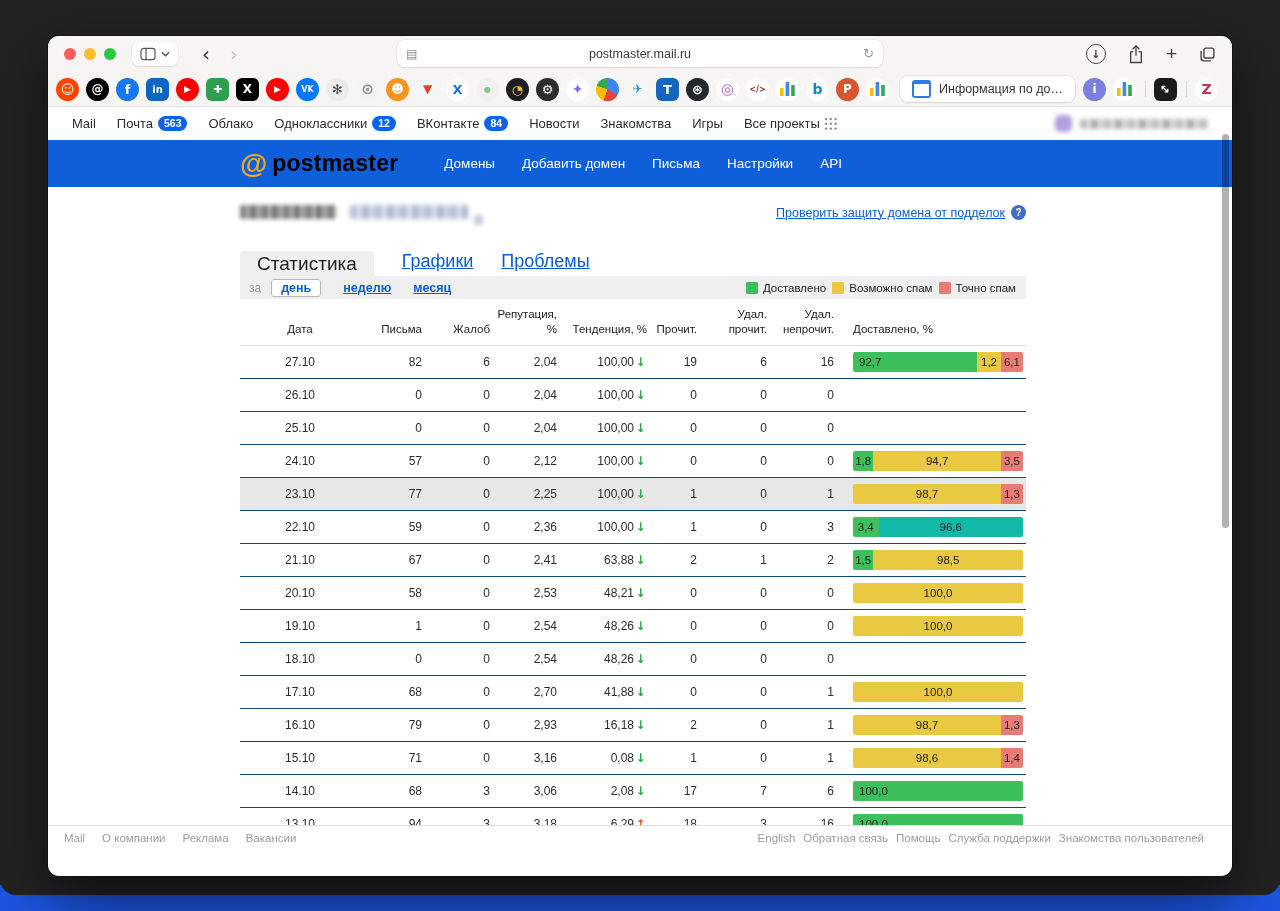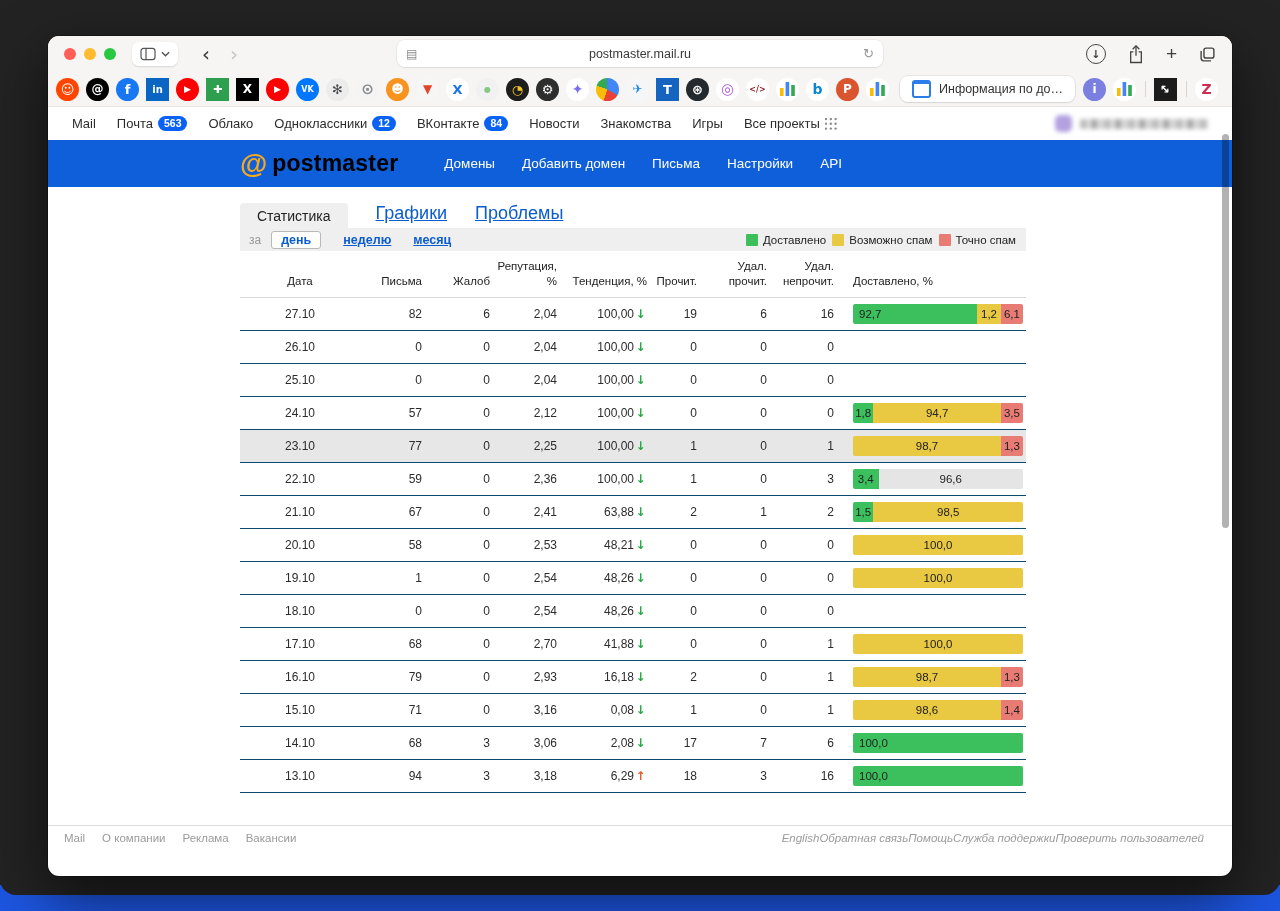--- a/index.html
+++ b/index.html
@@ -32,21 +32,21 @@
   .urlbar .pageico{position:absolute;left:9px;color:#8a8a8a;font-size:12px;}
   .urlbar .url{font-size:12.5px;color:#3a3a3a;}
   .urlbar .reload{position:absolute;right:9px;color:#9a9a9a;font-size:13px;font-family:"DejaVu Sans",sans-serif;}
   .tb-right{margin-left:auto;display:flex;align-items:center;gap:22px;color:#3e3e3e;}
   .dl-circle{width:18px;height:18px;border:1.6px solid #464646;border-radius:50%;display:flex;align-items:center;justify-content:center;font-size:11px;font-weight:700;font-family:"DejaVu Sans",sans-serif;}
   .plus{font-size:19px;color:#3e3e3e;font-weight:400;}
 
   
   .bmbar{height:34px;background:#f6f5f4;display:flex;align-items:center;padding:0 10px 0 8px;flex:none;border-bottom:1px solid #e6e4e2;}
   .bm-ico{width:23px;height:23px;border-radius:50%;flex:none;display:flex;align-items:center;justify-content:center;font-size:12px;font-weight:700;margin-right:7px;color:#fff;font-family:"DejaVu Sans",sans-serif;overflow:hidden;}
-  .bm-ico.sq{border-radius:0;}
+  .bm-ico.sq{border-radius:6px;}
   .bm-div{width:1px;height:16px;background:#d8d6d4;margin:0 8px 0 2px;flex:none;}
   .tabpill{height:26px;background:#fff;border-radius:8px;display:flex;align-items:center;gap:8px;padding:0 12px;margin:0 8px 0 4px;box-shadow:0 0 0 1px rgba(0,0,0,.06),0 1px 2px rgba(0,0,0,.08);flex:none;}
   .tabpill .winico{width:15px;height:12px;border:2px solid #2b7de9;border-top-width:4px;border-radius:3px;}
   .tabpill .lbl{font-size:12.5px;color:#333;white-space:nowrap;}
 
   
   .mrnav{height:33px;background:#fff;display:flex;align-items:center;padding:0 24px;flex:none;}
   .mr-item{display:flex;align-items:center;gap:5px;margin-right:21px;font-size:13px;color:#2c2c2c;cursor:pointer;white-space:nowrap;}
   .mr-badge{background:#0a62f5;color:#fff;font-size:10.5px;font-weight:700;border-radius:9px;padding:1.5px 6px;line-height:1.2;}
   .mr-user{margin-left:auto;display:flex;align-items:center;gap:8px;}
@@ -66,21 +66,21 @@
   .domain-row{margin-top:18px;height:30px;display:flex;align-items:flex-start;}
   .blur-dom1{width:96px;height:14px;border-radius:2px;filter:blur(2px);background:repeating-linear-gradient(90deg,#7e7e7e 0 6px,#b5b5b5 6px 10px,#6f6f6f 10px 15px,#a3a3a3 15px 22px);}
   .blur-dom2{width:118px;height:14px;border-radius:2px;margin-left:14px;filter:blur(2.5px);background:repeating-linear-gradient(90deg,#b4bfd3 0 7px,#e0e7f2 7px 12px,#a6b4ca 12px 18px,#ccd6e6 18px 25px);}
   .blur-dom3{width:9px;height:10px;margin-left:6px;border-radius:2px;filter:blur(2px);background:#c3cddd;align-self:center;}
   .protect{margin-left:auto;display:flex;align-items:center;gap:6px;}
   a.link, .link{color:#0b5cce;text-decoration:underline;cursor:pointer;}
   .protect .link{font-size:12.5px;}
   .qmark{width:15px;height:15px;border-radius:50%;background:#3f6cc9;color:#fff;font-size:10px;font-weight:700;display:flex;align-items:center;justify-content:center;}
 
   .tabs-row{margin-top:16px;display:flex;align-items:flex-end;height:25px;}
-  .tab-active{background:#efefef;border-radius:4px 4px 0 0;padding:0 17px;height:25px;display:flex;align-items:center;font-size:14px;color:#222;}
+  .tab-active{background:#efefef;border-radius:4px 4px 0 0;padding:0 17px;height:25px;display:flex;align-items:center;font-size:19px;color:#222;}
   .tab-link{font-size:18px;margin-left:28px;margin-bottom:4px;}
   .period-row{background:#efefef;height:23px;display:flex;align-items:center;padding:0 10px 0 9px;font-size:12px;}
   .za{color:#999;margin-right:10px;text-align:center;}
   .p-opt{font-size:12.5px;margin-right:22px;font-weight:bold;}
   .p-sel{background:#fff;border:1px solid #b9b9b9;border-radius:3px;padding:1px 9px;color:#0b5cce;text-decoration:none;cursor:pointer;}
   .legend{margin-left:auto;display:flex;align-items:center;gap:6px;}
   .lg-item{display:flex;align-items:center;gap:5px;font-size:11.5px;color:#222;}
   .lg-sq{width:12px;height:12px;border-radius:1px;}
 
   
@@ -96,21 +96,21 @@
   .arr{width:13px;text-align:center;font-weight:700;font-size:12px;font-family:"DejaVu Sans",sans-serif;}
   .arr.down{color:#27a844;}
   .arr.up{color:#e25c2a;}
   .bar{display:flex;height:20px;width:170px;border-radius:2px;overflow:hidden;}
   .seg{display:flex;align-items:center;justify-content:center;font-size:11.5px;color:#222;overflow:hidden;white-space:nowrap;}
   .seg.wide{justify-content:flex-start;padding-left:6px;}
 
   
   .wfooter{flex:none;height:24px;border-top:1px solid #ddd;display:flex;align-items:center;padding:0 28px 0 16px;font-size:11.5px;color:#9b9b9b;background:#fff;}
   .f-left{display:flex;gap:17px;}
-  .f-right{margin-left:auto;display:flex;gap:0;font-style:italic;}
+  .f-right{margin-left:auto;display:flex;gap:8px;}
   .f-link{cursor:pointer;white-space:nowrap;}
 
   .scroll-thumb{position:absolute;right:3px;top:98px;width:7px;height:394px;border-radius:4px;background:rgba(0,0,0,.30);}
 </style>
 </head>
 <body>
 
 <div class="desktop-blue"></div>
 <div class="desktop-dark"></div>
 
@@ -284,20 +284,29 @@
     <div class="pm-nav" id="pm-nav">
         <span class="pm-link">Домены</span>
         <span class="pm-link">Добавить домен</span>
         <span class="pm-link">Письма</span>
         <span class="pm-link">Настройки</span>
         <span class="pm-link">API</span>
       </div>
   </div>
 
   <div class="content">
+    <div class="domain-row">
+      <span class="blur-dom1"></span>
+      <span class="blur-dom2"></span>
+      <span class="blur-dom3"></span>
+      <div class="protect">
+        <span class="link">Проверить защиту домена от подделок</span>
+        <span class="qmark">?</span>
+      </div>
+    </div>
 
     <div class="tabs-row" id="tabs-row">
         <span class="tab-active">Статистика</span>
         <span class="link tab-link">Графики</span>
         <span class="link tab-link">Проблемы</span>
       </div>
 
     <div class="period-row">
       <span class="za">за</span>
       <span id="period-opts" style="display:flex;align-items:center;">
@@ -430,21 +439,21 @@
           <div class="cell c5">
             <span>100,00</span>
             <span class="arr down">↓</span>
           </div>
           <div class="cell c6">1</div>
           <div class="cell c7">0</div>
           <div class="cell c8">3</div>
           <div class="cell c9">
             <div class="bar">
               <div class="seg" style="width: 15%; background: rgb(60, 192, 94);">3,4</div>
-              <div class="seg" style="width: 85%; background: #e5e5e5;">96,6</div>
+              <div class="seg" style="width: 85%; background: #14b8a6;">96,6</div>
             </div>
           </div>
         </div>
         <div class="trow">
           <div class="cell c1">21.10</div>
           <div class="cell c2">67</div>
           <div class="cell c3">0</div>
           <div class="cell c4">2,41</div>
           <div class="cell c5">
             <span>63,88</span>
@@ -610,18 +619,18 @@
         <span class="f-link">Mail</span>
         <span class="f-link">О компании</span>
         <span class="f-link">Реклама</span>
         <span class="f-link">Вакансии</span>
       </div>
     <div class="f-right" id="footer-right">
         <span class="f-link">English</span>
         <span class="f-link">Обратная связь</span>
         <span class="f-link">Помощь</span>
         <span class="f-link">Служба поддержки</span>
-        <span class="f-link">Проверить пользователей</span>
+        <span class="f-link">Знакомства пользователей</span>
       </div>
   </div>
 
   <div class="scroll-thumb"></div>
 </div>
 
 </body></html>

